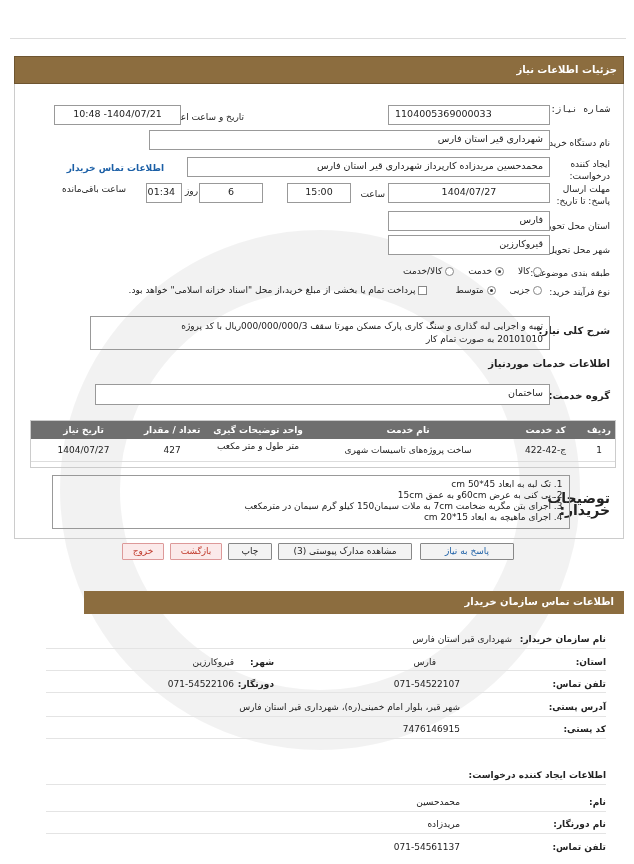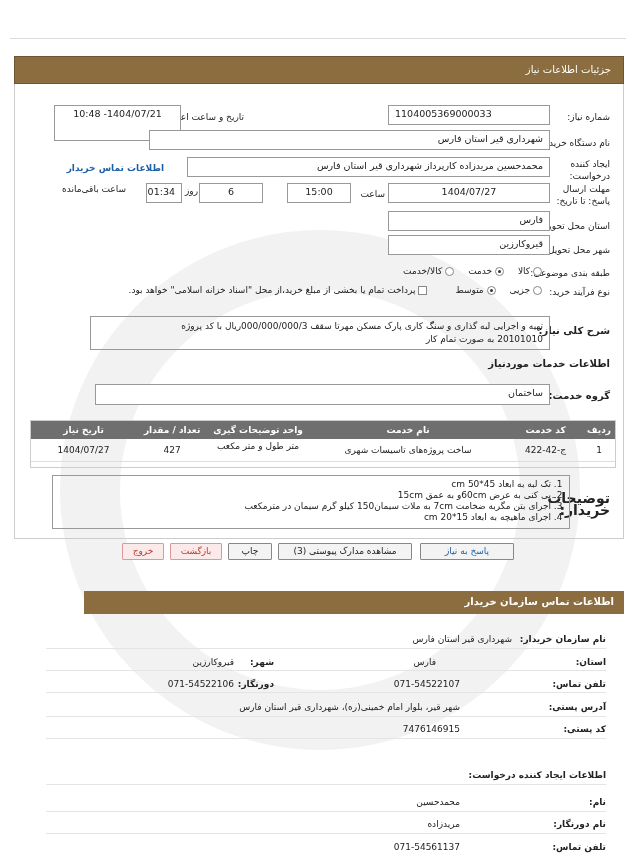--- a/index.html
+++ b/index.html
@@ -1,21 +1,21 @@
 <!DOCTYPE html>
 <html><head>
 <meta charset="utf-8">
 <style>
   * { box-sizing: border-box; margin: 0; padding: 0; }
   html, body { width: 634px; height: 864px; overflow: hidden; background: #fff; }
   body { font-family: "DejaVu Sans", sans-serif; font-size: 9px; color: #222; position: relative; direction: rtl; }
   .abs { position: absolute; }
   .topline { left: 10px; top: 38px; width: 616px; height: 1px; background: #ddd; }
   .hdr { left: 14px; top: 56px; width: 610px; height: 28px; background: #8c6d3f; border: 1px solid #6e5530; }
-  .hdr span { position: absolute; right: 12px; top: 7px; color: #fff; font-size: 10px; font-weight: normal; }
+  .hdr span { position: absolute; right: 6px; top: 7px; color: #fff; font-size: 10px; font-weight: bold; }
   .panel { left: 14px; top: 84px; width: 610px; height: 455px; border: 1px solid #ccc; border-top: none; }
   .lbl { font-size: 9px; color: #222; white-space: nowrap; }
   .box { border: 1px solid #999; background: #fff; font-size: 9.5px; padding: 2px 6px; white-space: nowrap; overflow: hidden; }
   .box.ltr { direction: ltr; text-align: left; }
   .box.c { text-align: center; }
   .link { color: #1b5fa6; font-weight: bold; }
   .radio { display: inline-block; width: 9px; height: 9px; border: 1px solid #888; border-radius: 50%; background: #fff; vertical-align: middle; position: relative; }
   .radio.on::after { content: ""; position: absolute; left: 2px; top: 2px; width: 3px; height: 3px; border-radius: 50%; background: #333; }
   .chk { display: inline-block; width: 9px; height: 9px; border: 1px solid #888; background: #fff; vertical-align: middle; }
   .bold { font-weight: bold; }
@@ -38,24 +38,24 @@
 <div class="abs wm"></div>
 
 <div class="abs topline"></div>
 
 <div class="abs hdr">
   <span>جزئیات اطلاعات نیاز</span>
 </div>
 
 <div class="abs panel"></div>
 
-<span class="abs lbl" style="right:24px; top:112px;">شماره نیاز:</span>
+<span class="abs lbl" style="right:24px; top:104px;font-family:Liberation Mono, monospace;">شماره نیاز:</span>
 <div class="abs box ltr" style="right:84px; top:105px; width:162px; height:20px;">1104005369000033</div>
 <span class="abs lbl" style="right:390px; top:112px;">تاریخ و ساعت اعلان عمومی:</span>
-<div class="abs box c" style="right:453px; top:105px; width:127px; height:36px;">1404/07/21- 10:48</div>
+<div class="abs box c" style="right:453px; top:105px; width:127px; height:20px;">1404/07/21- 10:48</div>
 
 <span class="abs lbl" style="right:24px; top:138px;">نام دستگاه خریدار:</span>
 <div class="abs box" style="right:84px; top:130px; width:401px; height:20px;">شهرداری قیر استان فارس</div>
 
 <span class="abs lbl" style="right:24px; top:158px; width:60px; white-space:normal; line-height:12px;">ایجاد کننده درخواست:</span>
 <div class="abs box" style="right:84px; top:157px; width:363px; height:20px;">محمدحسین مریدزاده کارپرداز شهرداری قیر استان فارس</div>
 <span class="abs lbl link" style="right:470px; top:163px;">اطلاعات تماس خریدار</span>
 
 <span class="abs lbl" style="right:24px; top:183px; width:60px; white-space:normal; line-height:12px;">مهلت ارسال پاسخ: تا تاریخ:</span>
 <div class="abs box c" style="right:84px; top:183px; width:162px; height:20px;">1404/07/27</div>

